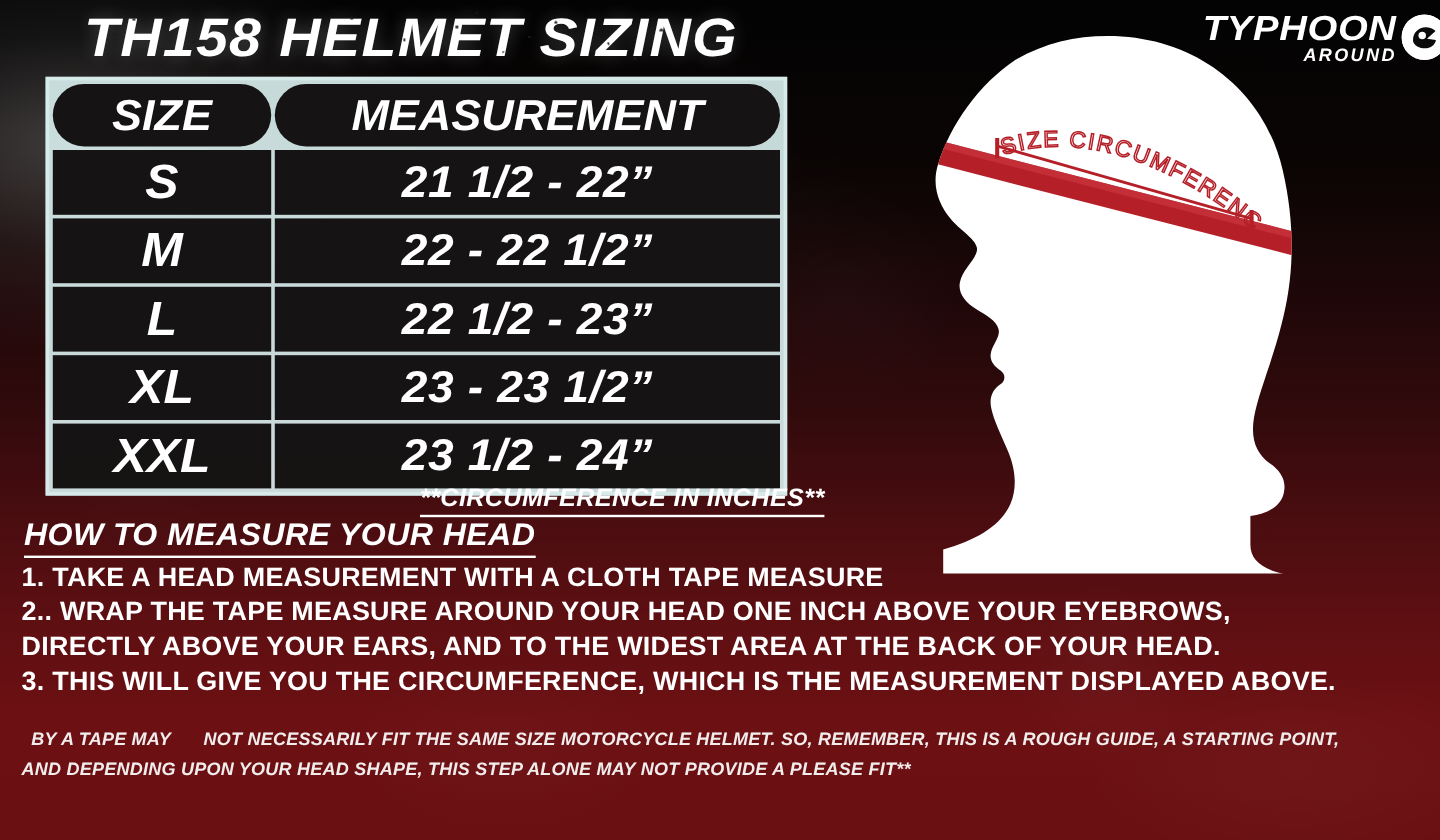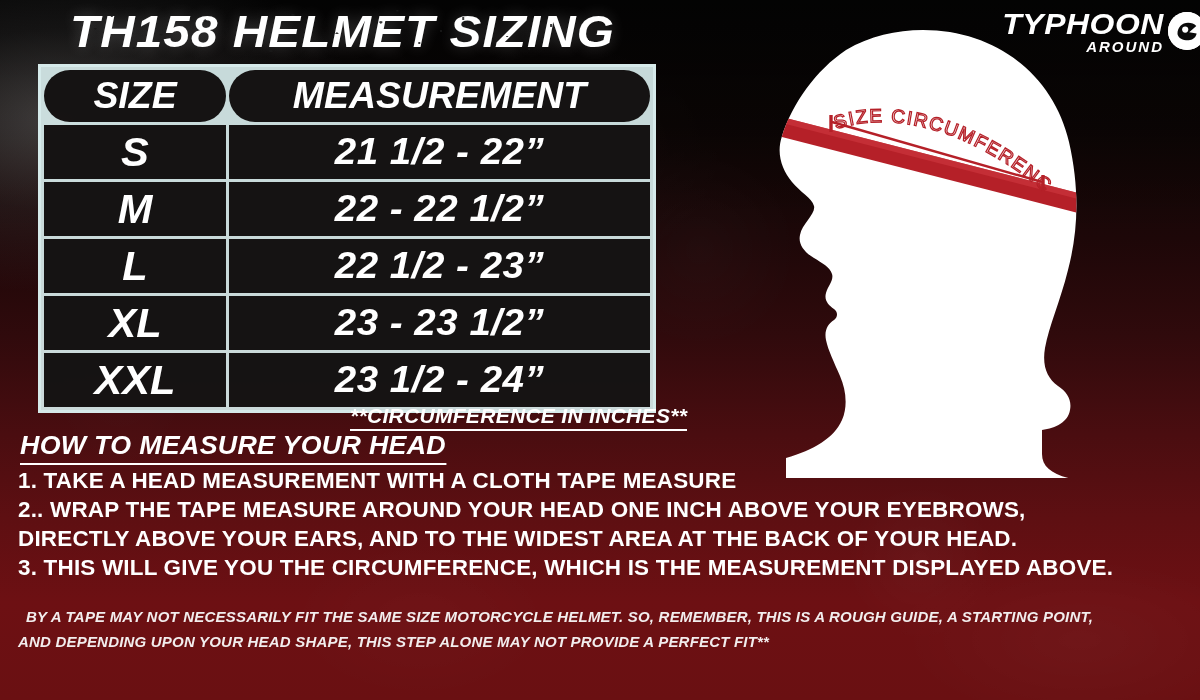--- a/index.html
+++ b/index.html
@@ -194,20 +194,21 @@
     font-size: 15px;
     font-weight: 700; font-style: italic;
     font-family: "Liberation Sans Narrow", "Liberation Sans", sans-serif;
     line-height: 25px;
     letter-spacing: 0.2px;
     white-space: nowrap;
   }
   .disc-line.indent { padding-left: 8px; }
   .disc-not {
     text-underline-offset: 2px;
+    margin-left: 23px;
   }
 
   
   .head-wrap {
     position: absolute; left: 742px; top: 18px;
     width: 400px; height: 460px;
   }
   .head-wrap svg { display: block; }
 </style>
 </head>
@@ -297,21 +298,21 @@
 
   <div class="steps">
     <div class="step-line">1. TAKE A HEAD MEASUREMENT WITH A CLOTH TAPE MEASURE</div>
     <div class="step-line">2.. WRAP THE TAPE MEASURE AROUND YOUR HEAD ONE INCH ABOVE YOUR EYEBROWS,</div>
     <div class="step-line">DIRECTLY ABOVE YOUR EARS, AND TO THE WIDEST AREA AT THE BACK OF YOUR HEAD.</div>
     <div class="step-line">3. THIS WILL GIVE YOU THE CIRCUMFERENCE, WHICH IS THE MEASUREMENT DISPLAYED ABOVE.</div>
   </div>
 
   <div class="disclaimer">
     <div class="disc-line indent"><span>BY A TAPE MAY </span><span class="disc-not">NOT</span><span> NECESSARILY FIT THE SAME SIZE MOTORCYCLE HELMET. SO, REMEMBER, THIS IS A ROUGH GUIDE, A STARTING POINT,</span></div>
-    <div class="disc-line">AND DEPENDING UPON YOUR HEAD SHAPE, THIS STEP ALONE MAY NOT PROVIDE A PERFECT FIT**</div>
+    <div class="disc-line">AND DEPENDING UPON YOUR HEAD SHAPE, THIS STEP ALONE MAY NOT PROVIDE A PLEASE FIT**</div>
   </div>
 
   <div class="head-wrap">
     <svg width="400" height="460" viewBox="0 0 400 460" aria-hidden="true">
       <defs>
         <path id="circPath" d="M 92 112 C 160 88, 240 122, 300 172" fill="none"></path>
         <clipPath id="headClip">
           <path d="M181 12
                    C 255 12, 312 58, 327 124
                    C 338 172, 336 214, 326 252

